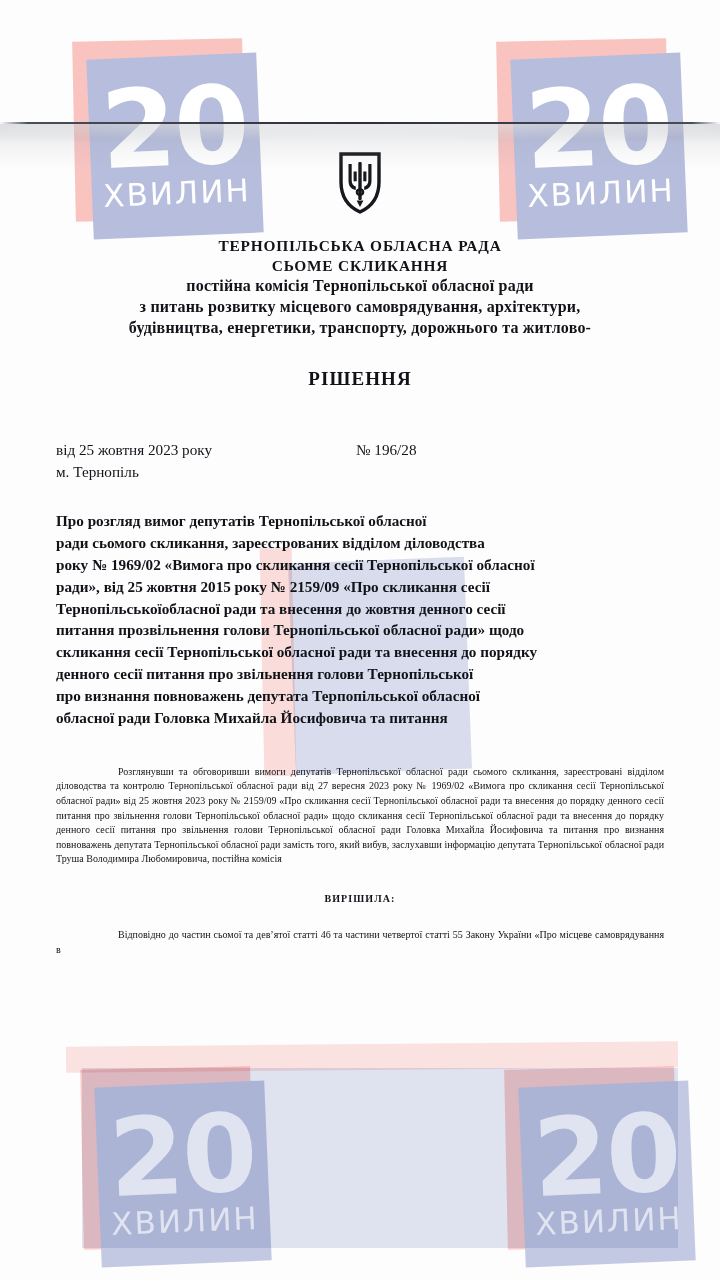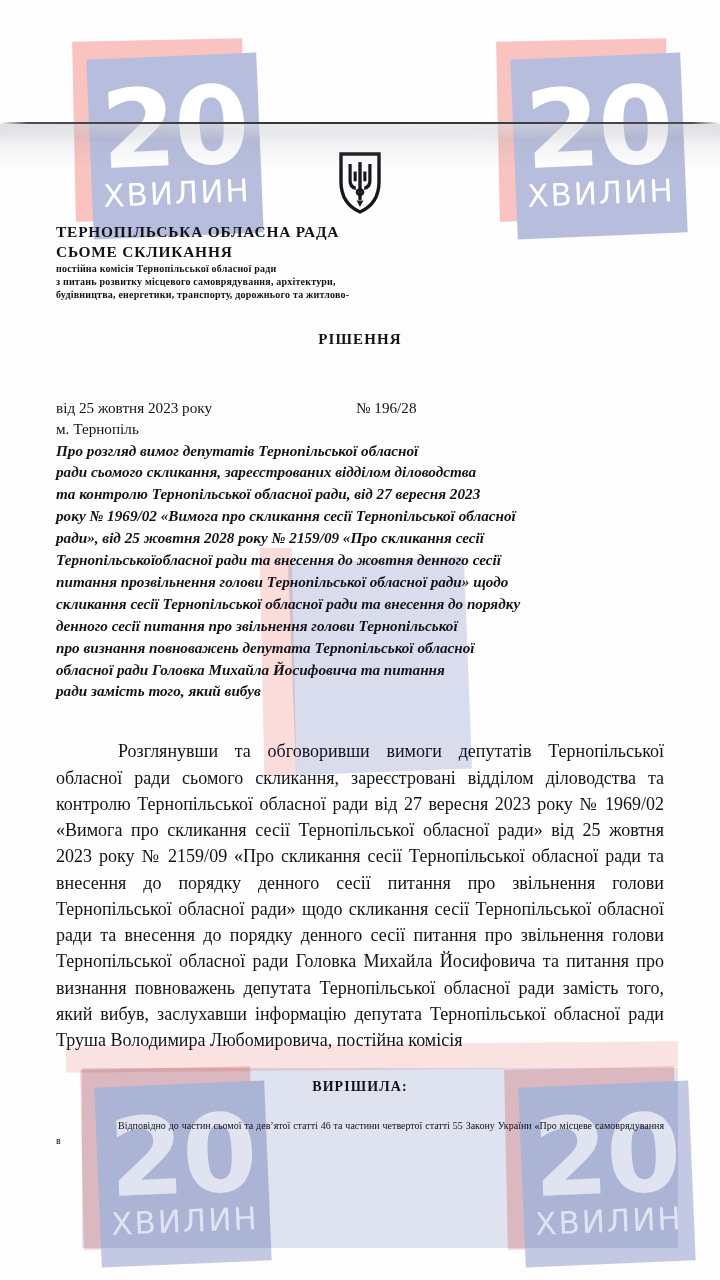--- a/index.html
+++ b/index.html
@@ -146,70 +146,70 @@
     padding: 0 56px;
   }
   .emblem {
     display: flex;
     justify-content: center;
     padding-top: 152px;
   }
   .emblem svg { display: block; }
 
   .org {
-    text-align: left;
+    text-align: center;
     font-weight: 700;
     font-size: 15.4px;
     line-height: 1.30;
     letter-spacing: .2px;
-    margin-top: 8px;
+    margin-top: 22px;
   }
   .org .l1, .org .l2 { letter-spacing: .8px; }
-  .org .sub { font-size: 10px; }
+  .org .sub { font-size: 16px; }
 
   .res-title {
     text-align: center;
     font-weight: 700;
-    font-size: 15px;
+    font-size: 19px;
     letter-spacing: 1.1px;
     margin-top: 30px;
   }
 
   .meta {
     display: flex;
     margin-top: 49px;
     font-size: 15.2px;
     line-height: 1.40;
   }
   .meta .left  { width: 300px; }
   .meta .right { padding-top: 0; }
 
   .subject {
+    margin-top: 28px;
     font-weight: 700;
     font-size: 15.2px;
     line-height: 1.44;
     text-align: justify;
     text-justify: inter-word;
-    font-style: italic;
   }
   .subject .ln { display: block; }
 
   .body-par {
     margin-top: 36px;
-    font-size: 18px;
+    font-size: 10px;
     line-height: 1.46;
     text-align: justify;
     text-justify: inter-word;
     text-indent: 62px;
   }
 
   .decided {
     text-align: center;
     font-weight: 700;
-    font-size: 14px;
+    font-size: 10px;
     letter-spacing: 1.1px;
     margin-top: 26px;
   }
 
   .closing {
     margin-top: 24px;
     font-size: 10px;
     line-height: 1.46;
     text-align: justify;
     text-justify: inter-word;
@@ -296,30 +296,28 @@
       <div class="left">
         <div>від 25 жовтня 2023 року</div>
         <div>м. Тернопіль</div>
       </div>
       <div class="right">№ 196/28</div>
     </div>
 
     <div class="subject">
       <span class="ln">Про розгляд вимог депутатів Тернопільської обласної</span>
       <span class="ln">ради сьомого скликання, зареєстрованих відділом діловодства</span>
-      <span class="ln">та контролю Тернопільської обласної ради, від 27 вересня 2023</span>
       <span class="ln">року № 1969/02 «Вимога про скликання сесії Тернопільської обласної</span>
-      <span class="ln">ради», від 25 жовтня 2028 року № 2159/09  «Про скликання сесії</span>
+      <span class="ln">ради», від 25 жовтня 2015 року № 2159/09  «Про скликання сесії</span>
       <span class="ln">Тернопільськоїобласної ради та внесення до жовтня денного сесії</span>
       <span class="ln">питання прозвільнення голови Тернопільської обласної ради» щодо</span>
       <span class="ln">скликання сесії Тернопільської обласної ради та внесення до порядку</span>
       <span class="ln">денного сесії питання про звільнення голови Тернопільської</span>
       <span class="ln">про визнання повноважень депутата Терпопільської обласної</span>
       <span class="ln">обласної ради Головка Михайла Йосифовича та питання</span>
-      <span class="ln">ради замість того, який вибув</span>
     </div>
 
     <div class="body-par">Розглянувши та обговоривши вимоги депутатів Тернопільської обласної ради сьомого скликання, зареєстровані відділом діловодства та контролю Тернопільської обласної ради від 27 вересня 2023 року № 1969/02 «Вимога про скликання сесії Тернопільської обласної ради» від 25 жовтня 2023 року № 2159/09 «Про скликання сесії Тернопільської обласної ради та внесення до порядку денного сесії питання про звільнення голови Тернопільської обласної ради» щодо скликання сесії Тернопільської обласної ради та внесення до порядку денного сесії питання про звільнення голови Тернопільської обласної ради Головка Михайла Йосифовича та питання про визнання повноважень депутата Тернопільської обласної ради замість того, який вибув, заслухавши інформацію депутата Тернопільської обласної ради Труша Володимира Любомировича, постійна комісія</div>
 
     <div class="decided">ВИРІШИЛА:</div>
 
     <div class="closing">Відповідно до частин сьомої та дев’ятої статті 46 та частини четвертої статті 55 Закону України «Про місцеве самоврядування в</div>
 
   </div>
 

